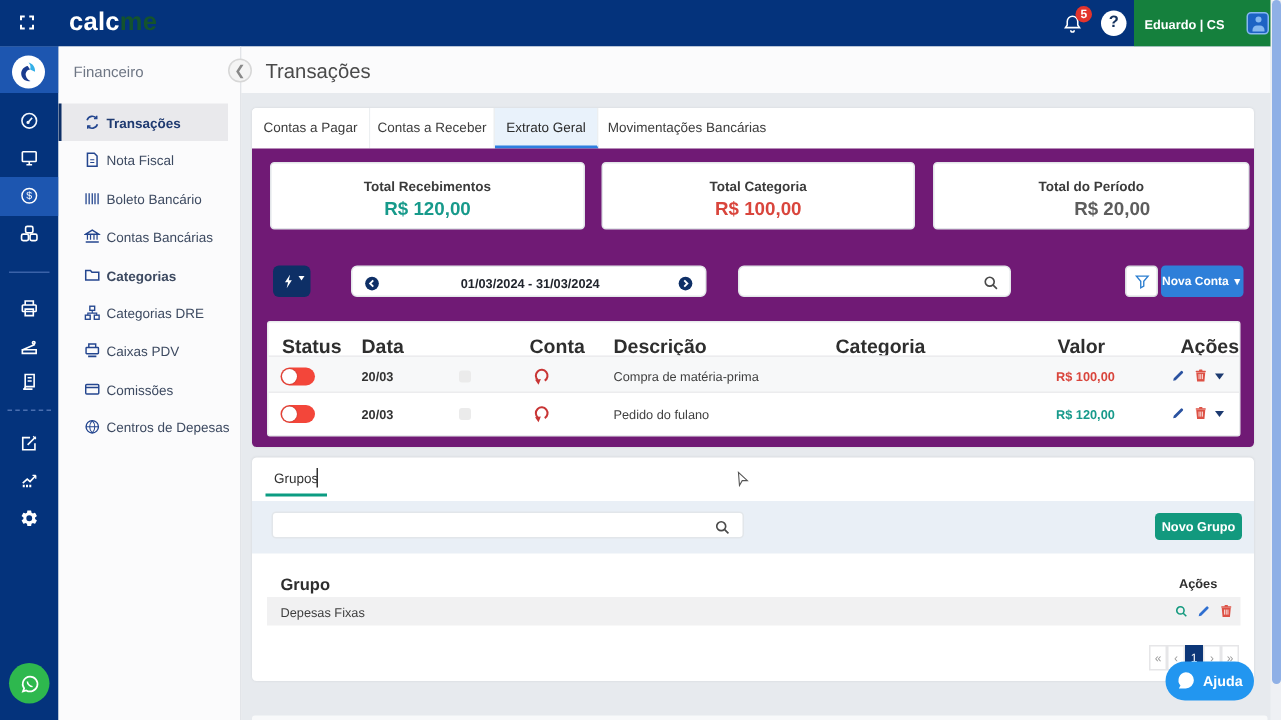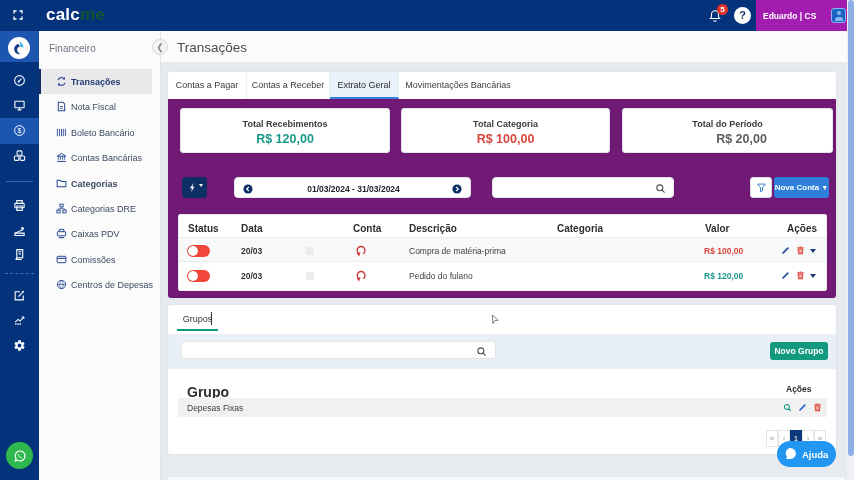--- a/index.html
+++ b/index.html
@@ -1,21 +1,21 @@
 <!DOCTYPE html>
 <html><head><meta charset="utf-8">
 <style>
 *{margin:0;padding:0;box-sizing:border-box;font-family:"Liberation Sans",sans-serif;}
 html,body{width:854px;height:480px;overflow:hidden;background:#e7eaee;position:relative;}
 .abs{position:absolute;}
 
 #topbar{left:0;top:0;width:847px;height:31px;background:#04337c;}
 #logo{left:46px;top:5px;font-size:17px;font-weight:bold;color:#fff;letter-spacing:.2px;}
 #logo span{color:#14532d;}
-#userbox{left:756px;top:0;width:96px;height:31px;background:#a21caf;color:#fff;font-size:8.5px;font-weight:bold;}
+#userbox{left:756px;top:0;width:96px;height:31px;background:#15803d;color:#fff;font-size:8.5px;font-weight:bold;}
 #userbox .name{position:absolute;left:7px;top:11px;}
 #avatar{position:absolute;right:6px;top:8px;width:15px;height:15px;border-radius:3px;border:1px solid #86b8f0;background:#1d63c4;}
 #avatar:after{content:"";position:absolute;left:4.5px;top:2px;width:4px;height:4px;border-radius:50%;background:#86b8f0;}
 #avatar:before{content:"";position:absolute;left:2.5px;top:7.5px;width:8px;height:4.5px;border-radius:3px 3px 0 0;background:#86b8f0;}
 #helpc{left:734px;top:7px;width:17px;height:17px;border-radius:50%;background:#fff;color:#14325e;font-size:11px;font-weight:bold;text-align:center;line-height:17px;}
 #badge{left:717px;top:4px;width:11px;height:11px;border-radius:50%;background:#e3342c;color:#fff;font-size:8px;font-weight:bold;text-align:center;line-height:11px;}
 
 #rail{left:0;top:31px;width:39px;height:449px;background:#04337c;}
 #railhl{left:0;top:0;width:39px;height:31px;background:#1d56b0;}
 #railhl2{left:0;top:87px;width:39px;height:26px;background:#1d56b0;}
@@ -46,41 +46,41 @@
 .card .v{margin-top:3.5px;font-size:12.5px;font-weight:bold;}
 
 #zapbtn{left:14px;top:78px;width:25px;height:21px;background:#0e2f66;border-radius:4px;}
 #datebox{left:66px;top:78px;width:237px;height:21px;background:#fff;border-radius:4px;border:1px solid #e4e7ea;}
 #datetx{left:0;top:6px;width:237px;text-align:center;font-size:8.5px;font-weight:bold;color:#20242c;}
 #searchbox{left:324px;top:78px;width:182px;height:21px;background:#fff;border-radius:4px;border:1px solid #e4e7ea;}
 #funnelbtn{left:582px;top:78px;width:22px;height:21px;background:#fff;border:1px solid #dadde0;border-radius:3px;}
 #novabtn{left:606px;top:78px;width:55px;height:21px;background:#2e7fd9;border-radius:3px;color:#fff;font-size:8px;font-weight:bold;text-align:center;line-height:21px;white-space:nowrap;}
 
 #table1{left:10px;top:115px;width:649px;height:77px;background:#fff;border:1px solid #e9ebed;border-radius:2px;font-size:8.5px;color:#333;}
-.th{position:absolute;top:8px;font-weight:bold;font-size:10px;color:#2e2e2e;}
+.th{position:absolute;top:8px;font-weight:bold;font-size:13px;color:#2e2e2e;}
 .row{position:absolute;left:0;width:647px;height:25px;}
 #row1{top:22px;background:#f7f8f9;border-top:1px solid #ececee;border-bottom:1px solid #ececee;}
 #row2{top:48px;height:27px;}
 .toggle{position:absolute;left:8px;top:7px;width:23px;height:12px;border-radius:6px;background:#f3463a;}
 .toggle:after{content:"";position:absolute;left:1px;top:1px;width:10px;height:10px;border-radius:50%;background:#fff;box-shadow:0 0 1px rgba(0,0,0,.4);}
 .cbx{position:absolute;left:127px;top:9px;width:8px;height:8px;border-radius:2px;background:#ebebeb;}
 .dt{position:absolute;left:62px;top:8px;font-weight:bold;}
 .desc{position:absolute;left:230px;top:8px;color:#3e3e3e;}
 .val{position:absolute;left:525px;top:8px;font-weight:bold;}
 .conta{left:176px;top:6.5px;width:12px;height:12px;}
 .pen{left:602px;top:8px;width:9px;height:9px;}
 .tra{left:617px;top:8px;width:9px;height:9px;}
 .car{left:631px;top:11px;border-left:3.5px solid transparent;border-right:3.5px solid transparent;border-top:4.5px solid #1c3a70;}
 
 #panel2{left:7px;top:274px;width:668px;height:149px;background:#fff;border-radius:3px;box-shadow:0 0 2px rgba(0,0,0,.08);}
 #gtab{left:9px;top:2px;width:41px;height:24px;background:#fff;border-bottom:2px solid #0b9c82;font-size:9px;color:#333;text-align:center;line-height:24px;}
 #p2row{left:0;top:29px;width:668px;height:35px;background:#e9eff6;}
 #gsearch{left:13px;top:7px;width:315px;height:18px;background:#fff;border-radius:3px;border:1px solid #e2e6ea;}
 #gnovo{left:602px;top:8px;width:58px;height:18px;background:#12997e;border-radius:3px;color:#fff;font-size:8.5px;font-weight:bold;text-align:center;line-height:18px;}
-#grupo-h{left:19px;top:79px;font-size:14px;font-weight:bold;color:#2e2e2e;text-align:center;}
+#grupo-h{left:19px;top:79px;font-size:11px;font-weight:bold;color:#2e2e2e;text-align:center;}
 #acoes-h2{left:618px;top:79px;font-size:8.5px;font-weight:bold;color:#2e2e2e;}
 #grow{left:10px;top:93px;width:649px;height:19px;background:#f1f1f2;font-size:8.5px;color:#3e3e3e;}
 #grow .gt{position:absolute;left:9px;top:5px;}
 #pag{left:598px;top:125px;height:17px;}
 .pbtn{position:absolute;top:0;width:12px;height:17px;background:#fff;border:1px solid #e6e6e8;color:#9a9a9a;font-size:8px;text-align:center;line-height:16px;}
 .pbtn.on{background:#0c3778;color:#fff;border-color:#0c3778;}
 
 #ajuda{left:777px;top:441px;width:59px;height:26px;background:#2296f0;border-radius:13px;color:#fff;}
 #ajuda .tx{position:absolute;left:25px;top:8px;font-size:9.5px;font-weight:bold;}
 

